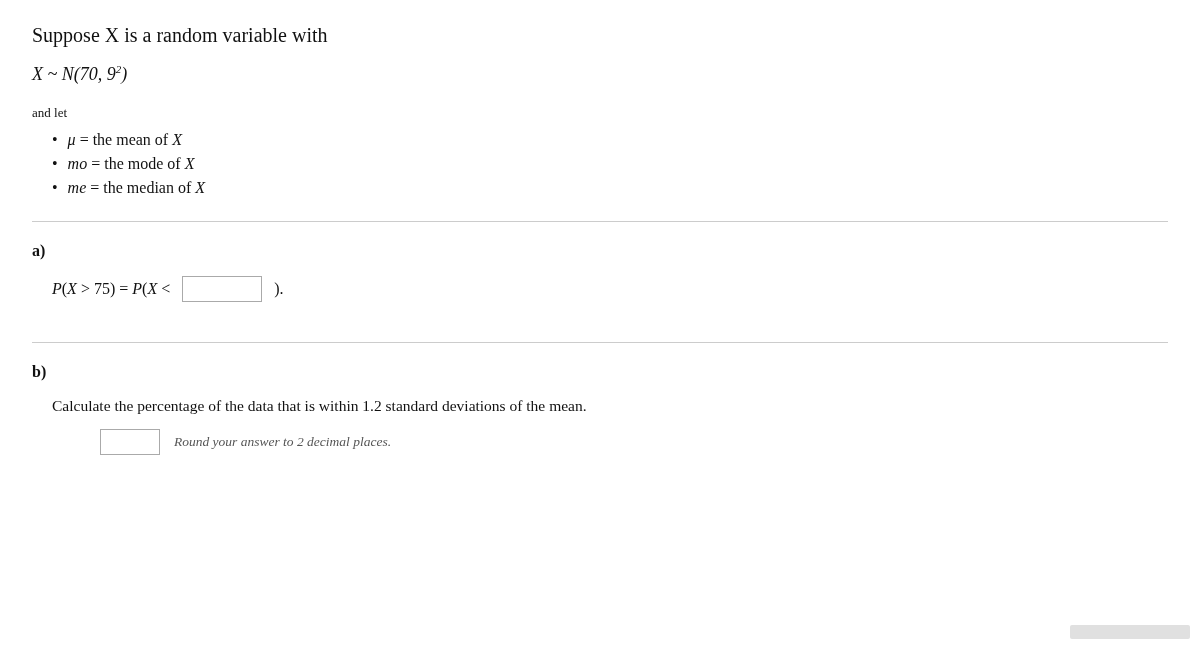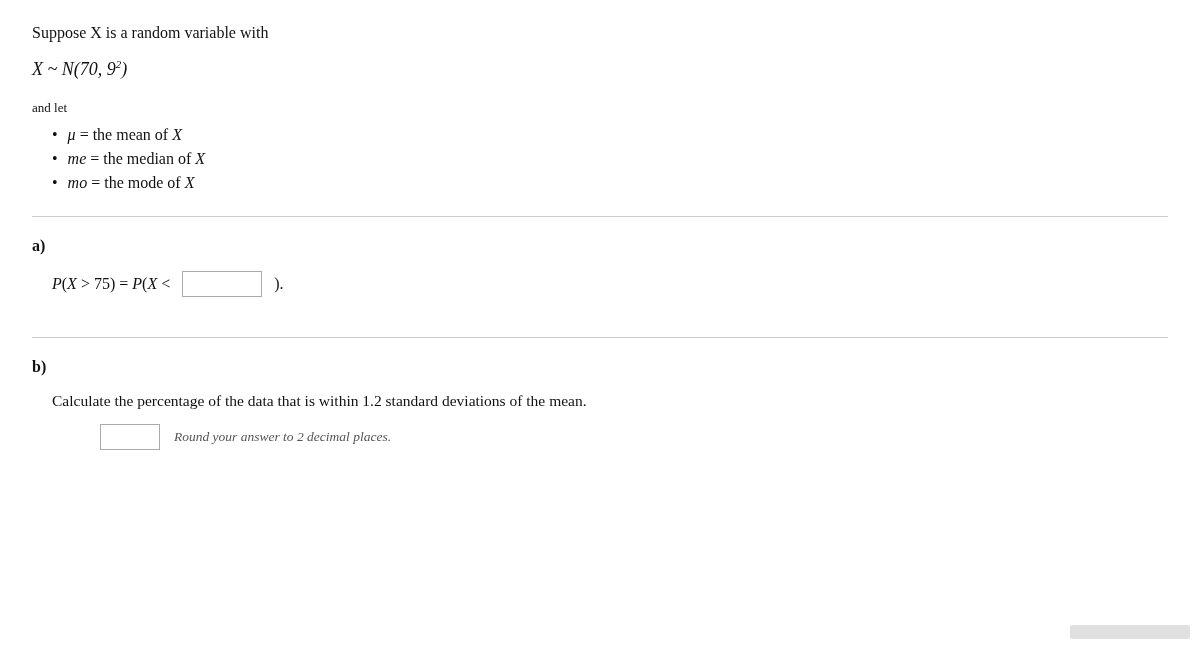--- a/index.html
+++ b/index.html
@@ -12,21 +12,21 @@
       background: #ffffff;
       font-family: Georgia, 'Times New Roman', serif;
       font-size: 16px;
       color: #111;
       width: 1200px;
       min-height: 649px;
       padding: 24px 32px;
     }
 
     .intro-text {
-      font-size: 16px;
+      font-size: 20px;
       margin-bottom: 16px;
     }
 
     .normal-dist {
       text-align: left;
       font-size: 18px;
       margin: 16px 0 20px 0;
       font-style: italic;
     }
 
@@ -157,26 +157,26 @@
 </div>
 
 <div class="and-let">and let</div>
 
 <ul class="bullet-list">
   <li>
     <span class="math-sym"><i>μ</i></span>
     <span>&nbsp;= the mean of <i>X</i></span>
   </li>
   <li>
+    <span class="math-sym"><i>mo</i></span>
+    <span>&nbsp;= the mode of <i>X</i></span>
+  </li>
+  <li>
     <span class="math-sym"><i>me</i></span>
     <span>&nbsp;= the median of <i>X</i></span>
-  </li>
-  <li>
-    <span class="math-sym"><i>mo</i></span>
-    <span>&nbsp;= the mode of <i>X</i></span>
   </li>
 </ul>
 
 <hr class="divider">
 
 <div class="part-a">
   <div class="part-label">a)</div>
   <div class="equation-row">
     <span>
       <i>P</i>(<i>X</i> &gt; 75) = <i>P</i>(<i>X</i> &lt;

